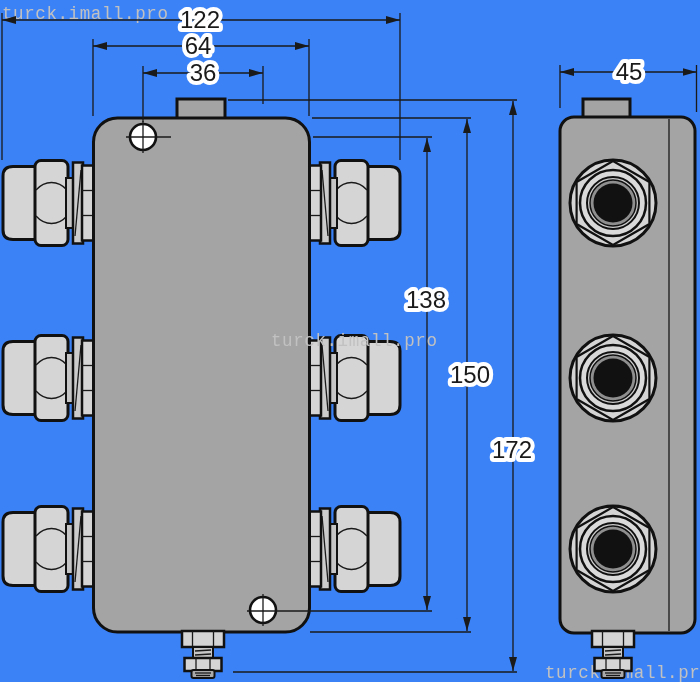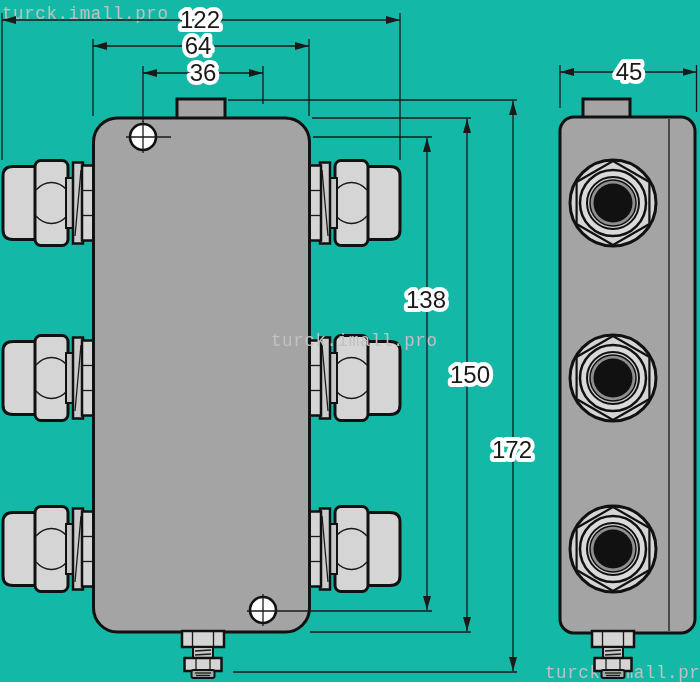--- a/index.html
+++ b/index.html
@@ -1,16 +1,16 @@
 <!DOCTYPE html>
 <html><head>
 <meta charset="utf-8">
 <style>
   html,body{margin:0;padding:0;background:#fff;}
-  .stage{position:relative;width:700px;height:682px;background:#14b8a6;overflow:hidden;
+  .stage{position:relative;width:700px;height:682px;background:#3b82f6;overflow:hidden;
          font-family:"Liberation Sans",sans-serif;}
   svg{display:block;}
   .outline{stroke:#111111;}
   .fill-body{fill:#a4a4a4;}
   .fill-fit{fill:#d5d5d5;}
   .fill-fit2{fill:#cccccc;}
   .fill-neck{fill:#c6c6c6;}
   .dimline{stroke:#1a1a1a;stroke-width:1.3;fill:none;}
   .thin{stroke:#1a1a1a;stroke-width:1.3;fill:none;}
   .dimtext{font-family:"Liberation Sans",sans-serif;font-size:24px;fill:#1a1a1a;

